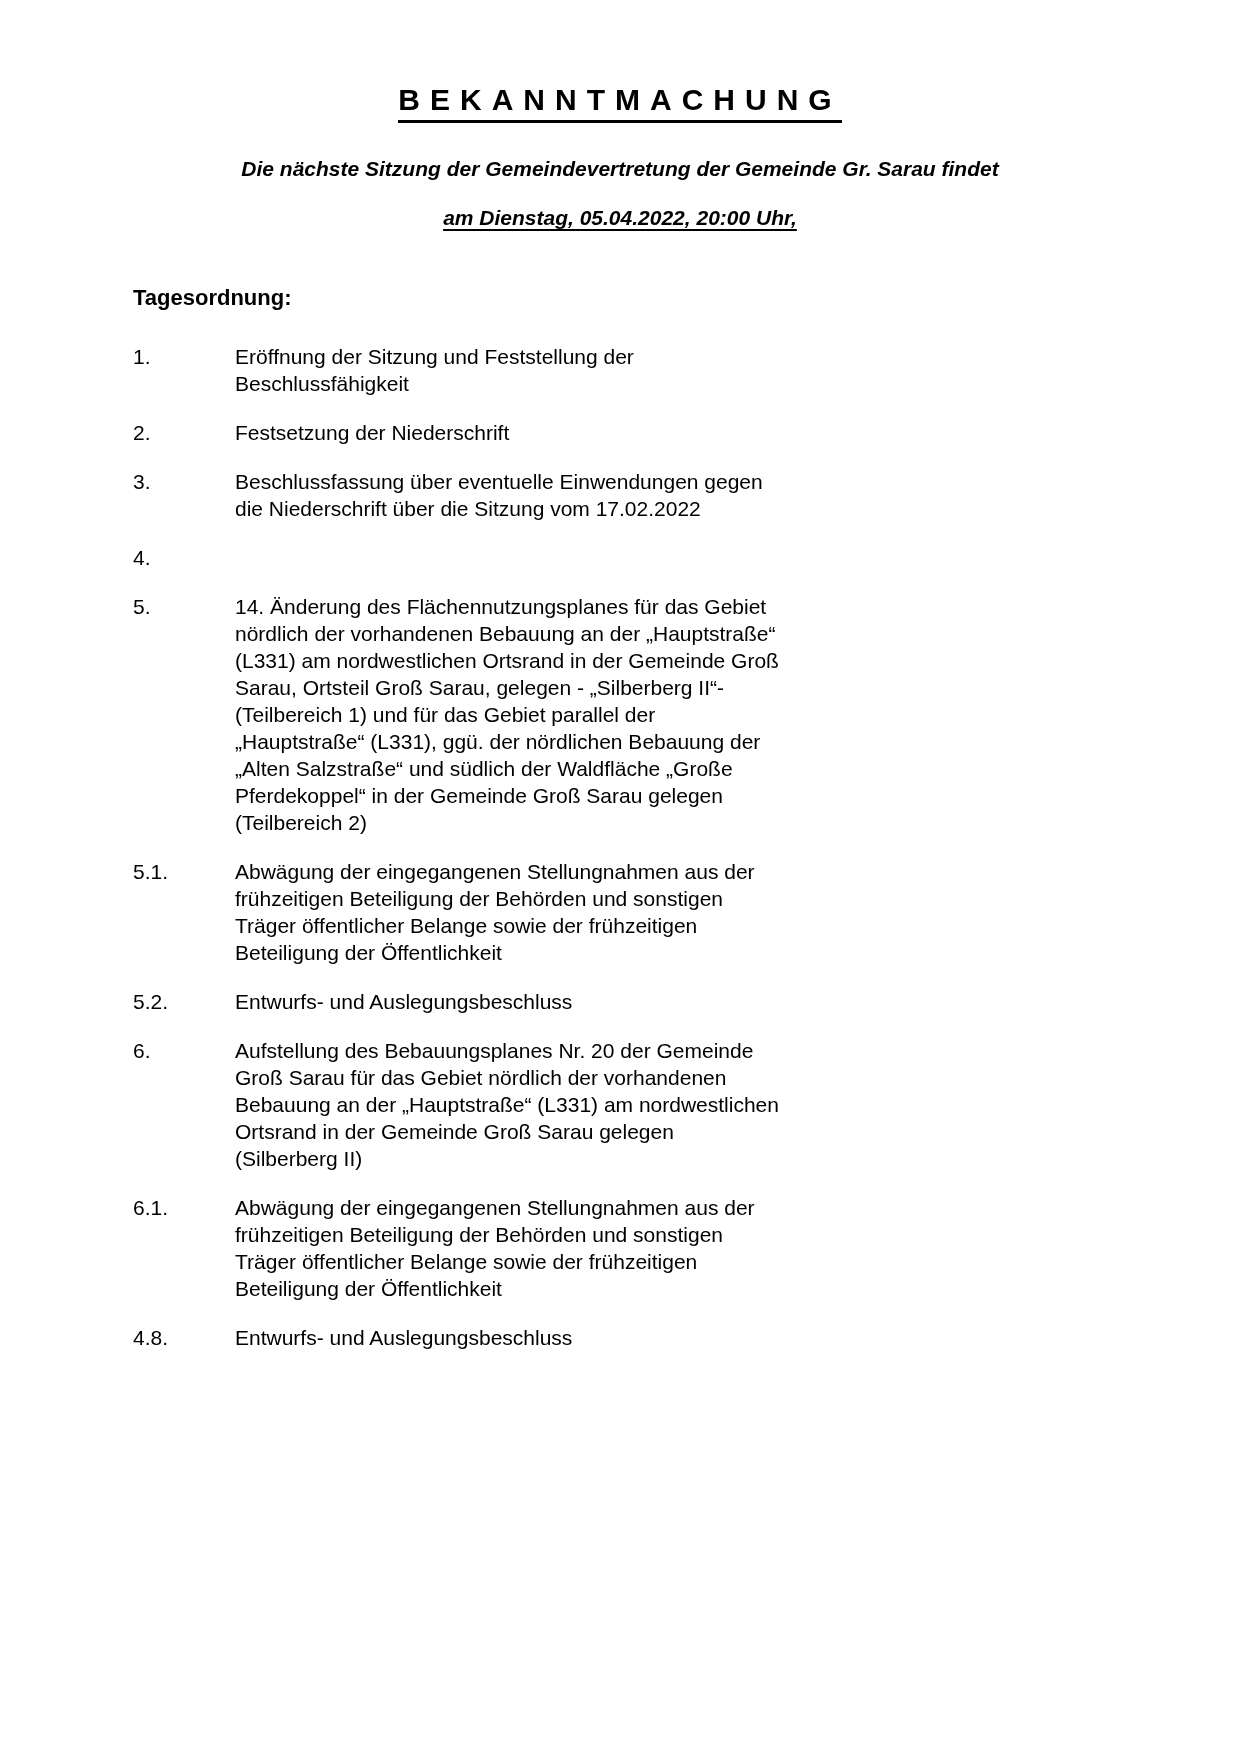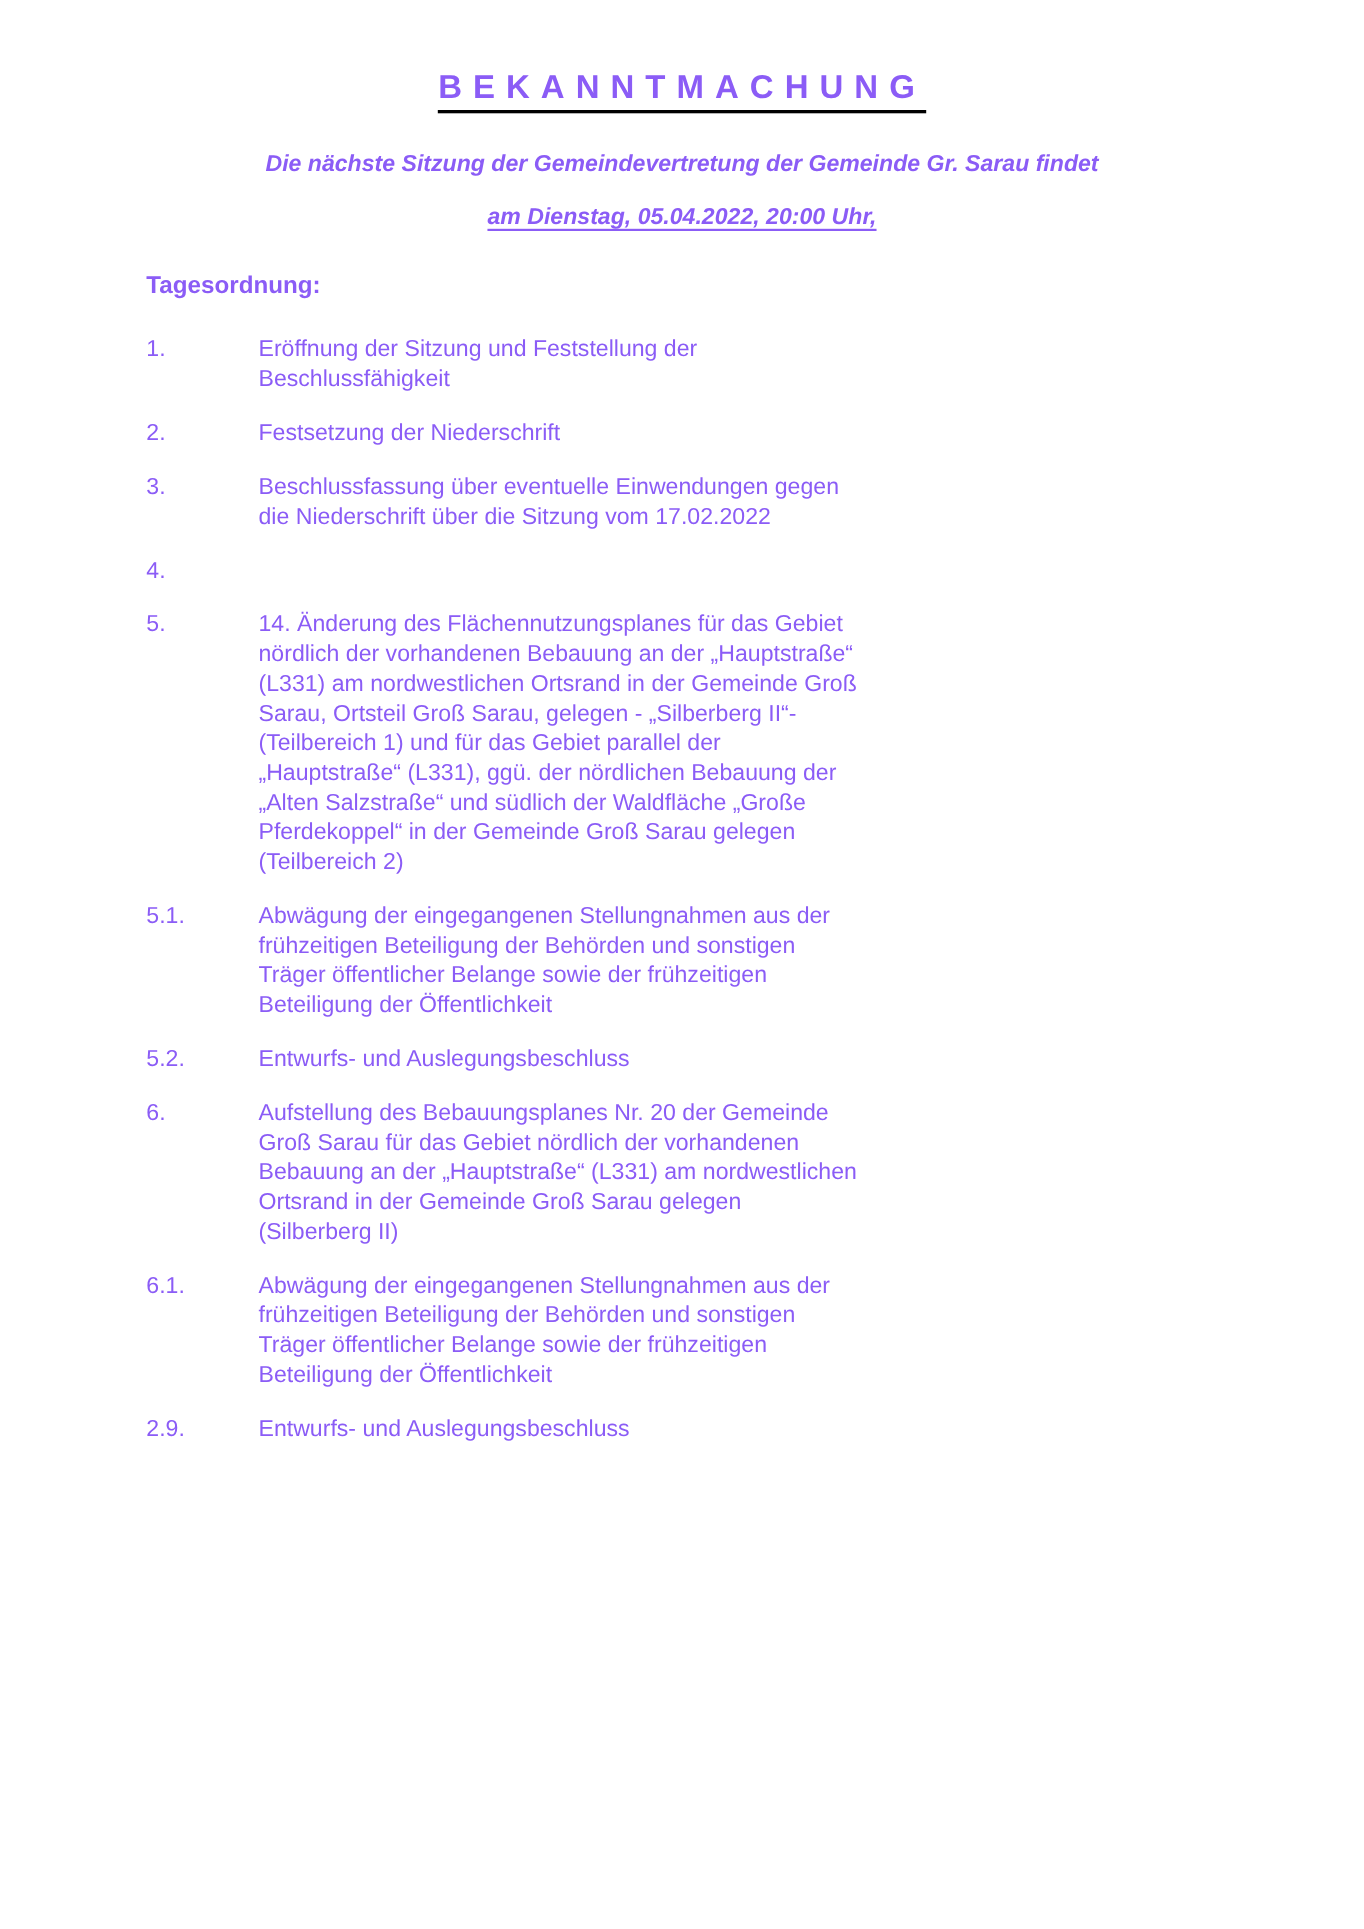--- a/index.html
+++ b/index.html
@@ -1,24 +1,24 @@
 <!DOCTYPE html>
 <html lang="de"><head>
 <meta charset="utf-8">
 <style>
   * { margin: 0; padding: 0; box-sizing: border-box; }
   html, body { background: #ffffff; }
   .page {
     width: 1240px;
     height: 1700px;
     background: #ffffff;
-    color: #8b5cf6;
+    color: #000000;
     font-family: "Liberation Sans", sans-serif;
     overflow: hidden;
-    padding-top: 63px;
+    padding-top: 83px;
   }
   .title-wrap {
     text-align: center;
   }
   .doc-title {
     display: inline-block;
     font-size: 30px;
     font-weight: bold;
     letter-spacing: 10px;
     border-bottom: 3px solid #000;
@@ -35,21 +35,21 @@
   }
   .intro-1 { margin-top: 32px; }
   .intro-2 {
     margin-top: 22px;
     text-decoration: underline;
     text-decoration-thickness: 2px;
     text-underline-offset: 4px;
   }
   .intro-3 { margin-top: 19px; }
   .agenda-heading {
-    margin-top: 35px;
+    margin-top: 54px;
     margin-left: 133px;
     font-weight: bold;
     font-size: 22px;
     line-height: 26px;
     margin-bottom: 32px;
   }
   .agenda {
     margin-left: 133px;
     width: 980px;
   }
@@ -144,18 +144,18 @@
 
   <div class="agenda-row">
     <div class="agenda-num">6.1.</div>
     <div class="agenda-text">Abwägung der eingegangenen Stellungnahmen aus der
 frühzeitigen Beteiligung der Behörden und sonstigen
 Träger öffentlicher Belange sowie der frühzeitigen
 Beteiligung der Öffentlichkeit</div>
   </div>
 
   <div class="agenda-row">
-    <div class="agenda-num">2.9.</div>
+    <div class="agenda-num">4.8.</div>
     <div class="agenda-text">Entwurfs- und Auslegungsbeschluss</div>
   </div>
 </div>
 
 </div>
 
 </body></html>

